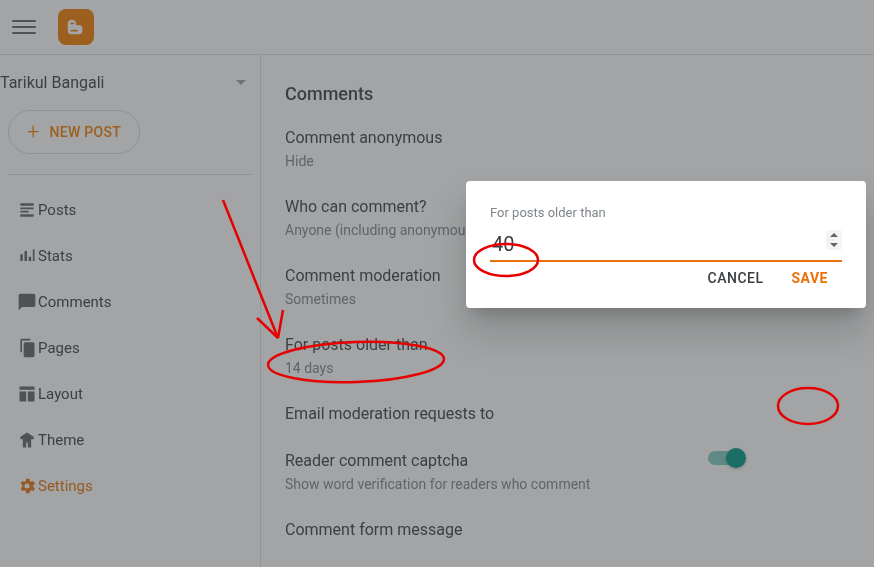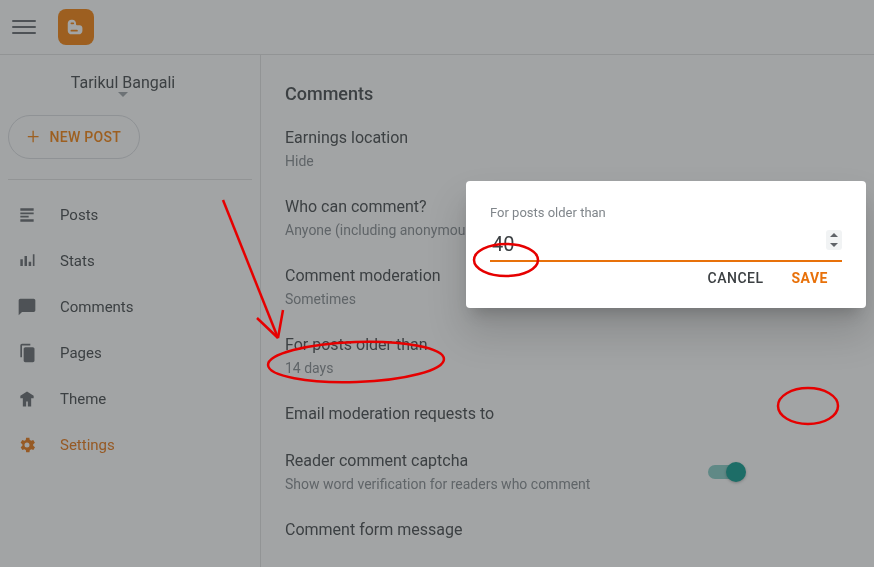--- a/index.html
+++ b/index.html
@@ -6,39 +6,39 @@
 body { width: 874px; height: 567px; background: #fff; position: relative; overflow: hidden; }
 
 .topbar { height: 55px; display: flex; align-items: center; padding: 0 12px; border-bottom: 1px solid #e0e0e0; }
 .hamburger { width: 24px; height: 24px; display: flex; flex-direction: column; justify-content: center; gap: 4px; cursor: pointer; margin-right: 22px; }
 .hamburger span { height: 2px; background: #5f6368; border-radius: 1px; }
 .logo { width: 36px; height: 36px; background: #f57c00; border-radius: 8px; display: flex; align-items: center; justify-content: center; }
 .logo svg { width: 22px; height: 22px; fill: #fff; }
 
 .main { display: flex; height: calc(100% - 55px); }
 .sidebar { width: 261px; border-right: 1px solid #e0e0e0; padding-top: 18px; }
-.blog-sel { display: flex; align-items: center; justify-content: space-between; padding: 0 14px 0 0; color: #3c4043; font-size: 16px; margin-bottom: 18px; cursor: pointer; flex-direction: column; }
+.blog-sel { display: flex; align-items: center; justify-content: space-between; padding: 0 14px 0 0; color: #3c4043; font-size: 16px; margin-bottom: 18px; cursor: pointer; }
 .blog-sel-name { padding-left: 0; }
 .caret-down { width: 0; height: 0; border-left: 5px solid transparent; border-right: 5px solid transparent; border-top: 5px solid #9aa0a6; }
 .newpost { margin: 0 0 20px 8px; display: inline-flex; align-items: center; gap: 10px; border: 1px solid #dadce0; border-radius: 22px; padding: 10px 18px; cursor: pointer; }
 .newpost .plus { color: #f57c00; font-size: 22px; font-weight: 300; line-height: 1; }
 .newpost .lbl { color: #f57c00; font-size: 14px; font-weight: 500; letter-spacing: .3px; }
 .nav-divider { border: none; border-top: 1px solid #e0e0e0; margin: 0 8px 12px 8px; }
-.nav-item { display: flex; align-items: center; gap: 22px; padding: 12px 16px; cursor: pointer; color: #3c4043; font-size: 15px; }
+.nav-item { display: flex; align-items: center; padding: 12px 16px; cursor: pointer; color: #3c4043; font-size: 15px; }
 .nav-item.active { color: #e8710a; text-align: right; }
 .nav-item.active .nav-icon svg { fill: #e8710a; }
 .nav-icon { width: 22px; height: 22px; display: flex; align-items: center; justify-content: center; }
 .nav-icon svg { width: 20px; height: 20px; fill: #5f6368; }
 
 .content { flex: 1; padding: 28px 0 0 24px; overflow-y: auto; }
 .section-title { font-size: 18px; font-weight: 500; color: #3c4043; margin-bottom: 24px; }
 .setting { margin-bottom: 28px; cursor: pointer; }
 .setting-label { font-size: 16px; color: #3c4043; margin-bottom: 6px; }
 .setting-value { font-size: 14px; color: #80868b; }
-.captcha-row { display: flex; align-items: center; justify-content: space-between; padding-right: 130px; }
+.captcha-row { display: flex; justify-content: space-between; padding-right: 130px; }
 .toggle { width: 36px; height: 14px; background: #80cbc4; border-radius: 7px; position: relative; cursor: pointer; }
 .toggle-knob { position: absolute; right: -2px; top: -3px; width: 20px; height: 20px; border-radius: 50%; background: #009688; box-shadow: 0 1px 3px rgba(0,0,0,.3); }
 
 .scrim { position: absolute; inset: 0; background: rgba(60,64,67,.48); }
 .dialog { position: absolute; left: 466px; top: 181px; width: 400px; background: #fff; border-radius: 4px; box-shadow: 0 11px 15px -7px rgba(0,0,0,.2), 0 24px 38px 3px rgba(0,0,0,.14); padding: 24px 24px 14px 24px; }
 .dialog-title { font-size: 13px; color: #80868b; margin-bottom: 10px; }
 .dialog-input-wrap { position: relative; }
 .dialog-input { width: 100%; border: none; border-bottom: 2px solid #e8710a; font-size: 20px; color: #3c4043; padding: 2px 22px 4px 2px; outline: none; background: transparent; }
 .spinner { position: absolute; right: 0; top: 0; width: 16px; height: 20px; display: flex; flex-direction: column; background: #f1f3f4; border-radius: 3px; overflow: hidden; }
 .spinner div { flex: 1; display: flex; align-items: center; justify-content: center; cursor: pointer; }
@@ -108,40 +108,48 @@
       <span class="nav-icon">
           <svg viewBox="0 0 24 24">
             <path d="M16 1H6c-1.1 0-2 .9-2 2v14h2V3h10zm3 4H10c-1.1 0-2 .9-2 2v14c0 1.1.9 2 2 2h9c1.1 0 2-.9 2-2V7c0-1.1-.9-2-2-2z"></path>
           </svg>
         </span>
       <span>Pages</span>
     </div>
     <div class="nav-item">
       <span class="nav-icon">
           <svg viewBox="0 0 24 24">
+            <path d="M3 3h18v4H3zm0 6h8v12H3zm10 0h8v12h-8z"></path>
+          </svg>
+        </span>
+      <span>Layout</span>
+    </div>
+    <div class="nav-item">
+      <span class="nav-icon">
+          <svg viewBox="0 0 24 24">
             <path d="M12 3l8 5v3h-3v10h-4v-6h-2v6H7V11H4V8z"></path>
           </svg>
         </span>
       <span>Theme</span>
     </div>
     <div class="nav-item active">
       <span class="nav-icon">
           <svg viewBox="0 0 24 24">
             <path d="M19.4 13l.1-1-.1-1 2.1-1.6-2-3.5-2.5 1a7 7 0 0 0-1.7-1l-.4-2.6h-4l-.4 2.6c-.6.3-1.2.6-1.7 1l-2.5-1-2 3.5L6.5 11l-.1 1 .1 1-2.1 1.6 2 3.5 2.5-1c.5.4 1.1.7 1.7 1l.4 2.6h4l.4-2.6c.6-.3 1.2-.6 1.7-1l2.5 1 2-3.5zM12 15a3 3 0 1 1 0-6 3 3 0 0 1 0 6z"></path>
           </svg>
         </span>
       <span>Settings</span>
     </div>
   </div>
 
   <div class="content">
     <div class="section-title">Comments</div>
 
     <div class="setting">
-      <div class="setting-label">Earnings location</div>
+      <div class="setting-label">Comment anonymous</div>
       <div class="setting-value">Hide</div>
     </div>
     <div class="setting">
       <div class="setting-label">Who can comment?</div>
       <div class="setting-value">Anyone (including anonymous)</div>
     </div>
     <div class="setting">
       <div class="setting-label">Comment moderation</div>
       <div class="setting-value">Sometimes</div>
     </div>

